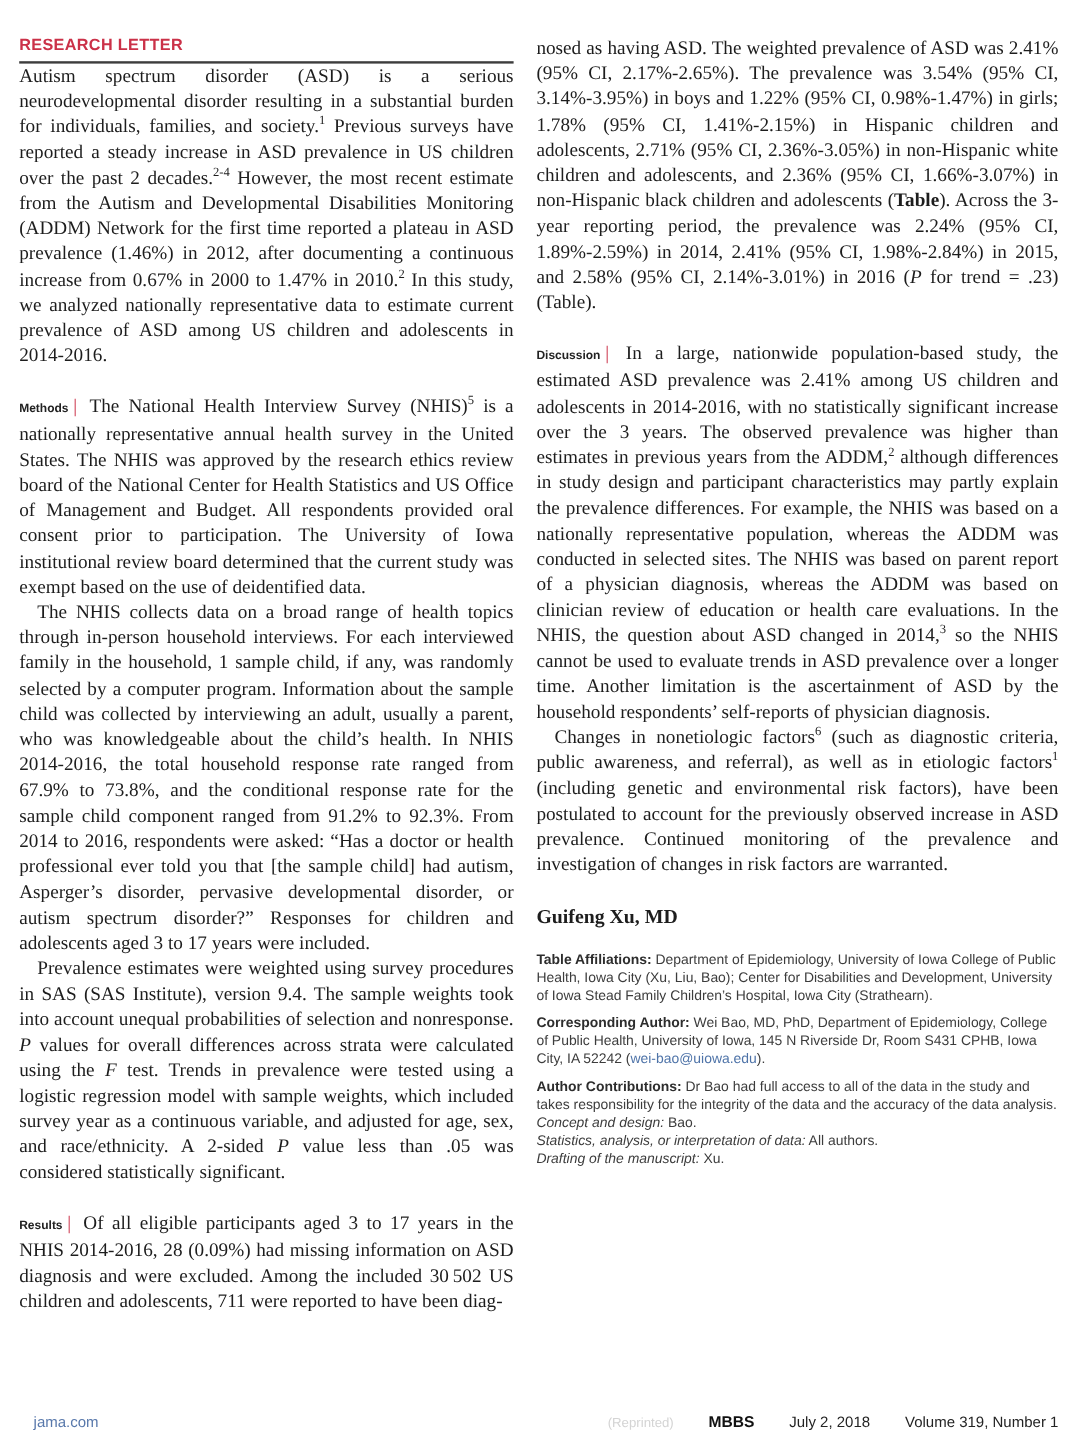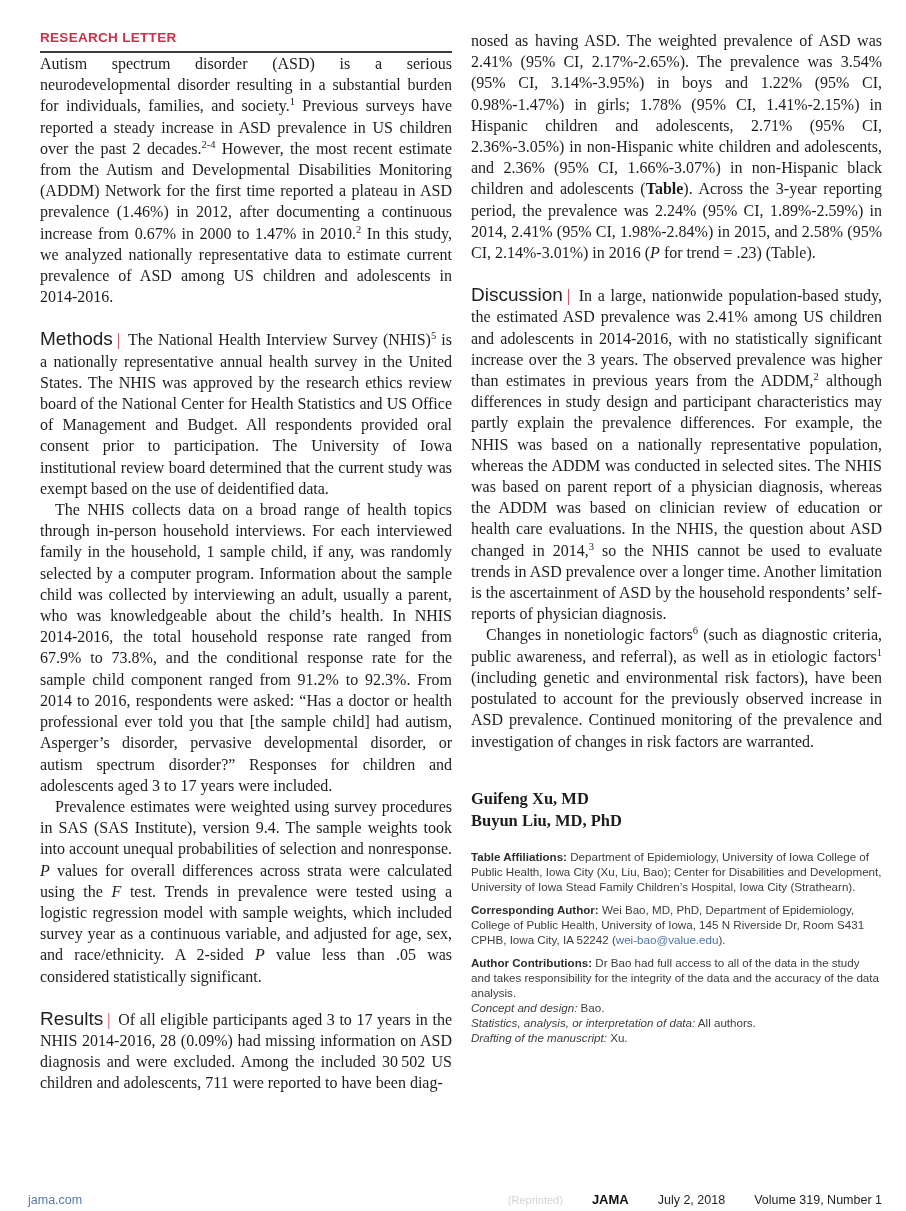--- a/index.html
+++ b/index.html
@@ -1,62 +1,62 @@
 <!DOCTYPE html>
 <html><head>
 <meta charset="utf-8">
 <style>
   html,body { margin:0; padding:0; background:#ffffff; }
   .page {
     position:relative; width:906px; height:1211px; background:#ffffff;
     overflow:hidden; box-sizing:border-box;
     font-family:"Liberation Serif", serif; color:#1d1d1d;
   }
-  .cols { display:flex; padding:30px 24px 0 40px; gap:19px; box-sizing:border-box; }
+  .cols { display:flex; padding:30px 24px 0 16px; gap:19px; box-sizing:border-box; }
   .col-left  { width:412px; flex:none; }
   .col-right { flex:1; min-width:0; }
 
   .kicker {
     font-family:"Liberation Sans", sans-serif; font-weight:700;
     font-size:13.5px; letter-spacing:.3px; color:#cb3148;
   }
   .kicker-rule { margin-top:6px; border-top:2px solid #3d3d3d; }
   .article-title {
     margin:15px 0 7px 0; font-family:"Liberation Sans", sans-serif;
     font-weight:700; font-size:20px; line-height:23px; color:#2a2a2a;
     letter-spacing:-0.1px;
   }
 
   .body-copy p { margin:0; font-size:16px; line-height:21.2px; text-align:justify; }
   .body-copy p.gap { margin-top:21px; }
   .body-copy p.indent { text-indent:15px; }
   sup { font-size:10.5px; line-height:0; }
 
   .body-copy .lead {
-    font-family:"Liberation Sans", sans-serif; font-weight:400;
-    font-size:19px; color:#222222;
+    font-family:"Liberation Sans", sans-serif; font-weight:700;
+    font-size:10px; color:#222222;
   }
   .body-copy .pipe { color:#cb3148; margin:0 3px 0 4px; font-weight:400; }
 
-  .authors { margin-top:36px; }
+  .authors { margin-top:21px; }
   .authors p {
     margin:0; font-weight:700; font-size:16.5px; line-height:22px; text-align:left;
   }
 
   .backmatter {
     margin-top:17px; font-family:"Liberation Sans", sans-serif;
     font-size:11.6px; line-height:15px; color:#3c3c3c; text-align:left;
   }
   .backmatter p { margin:0 0 8px 0; font-size:inherit; line-height:inherit; }
   .backmatter .lead { font-weight:700; color:#2d2d2d; }
   .backmatter i { color:#3c3c3c; }
   .email { color:#4e73a8; text-decoration:none; cursor:pointer; }
 
   .footer {
-    position:absolute; left:28px; right:24px; bottom:4px;
+    position:absolute; left:28px; right:24px; bottom:19px;
     display:flex; justify-content:space-between; align-items:baseline;
     font-family:"Liberation Sans", sans-serif;
   }
   .site { color:#5878ab; font-size:12.5px; cursor:pointer; }
   .footer-right { display:flex; gap:29px; align-items:baseline; }
   .reprinted { color:#d4d4d4; font-size:11px; }
   .journal { font-weight:700; font-size:13px; color:#111111; }
   .fdate, .fvol { font-size:12.5px; color:#232323; }
 </style>
 </head>
@@ -78,33 +78,32 @@
     </div>
 
     <div class="col-right">
       <div class="body-copy">
           <p>nosed as having ASD. The weighted prevalence of ASD was 2.41% (95% CI, 2.17%-2.65%). The prevalence was 3.54% (95% CI, 3.14%-3.95%) in boys and 1.22% (95% CI, 0.98%-1.47%) in girls; 1.78% (95% CI, 1.41%-2.15%) in Hispanic children and adolescents, 2.71% (95% CI, 2.36%-3.05%) in non-Hispanic white children and adolescents, and 2.36% (95% CI, 1.66%-3.07%) in non-Hispanic black children and adolescents (<b>Table</b>). Across the 3-year reporting period, the prevalence was 2.24% (95% CI, 1.89%-2.59%) in 2014, 2.41% (95% CI, 1.98%-2.84%) in 2015, and 2.58% (95% CI, 2.14%-3.01%) in 2016 (<i>P</i> for trend = .23) (Table).</p>
           <p class="gap"><span class="lead">Discussion</span><span class="pipe">|</span> In a large, nationwide population-based study, the estimated ASD prevalence was 2.41% among US children and adolescents in 2014-2016, with no statistically significant increase over the 3 years. The observed prevalence was higher than estimates in previous years from the ADDM,<sup>2</sup> although differences in study design and participant characteristics may partly explain the prevalence differences. For example, the NHIS was based on a nationally representative population, whereas the ADDM was conducted in selected sites. The NHIS was based on parent report of a physician diagnosis, whereas the ADDM was based on clinician review of education or health care evaluations. In the NHIS, the question about ASD changed in 2014,<sup>3</sup> so the NHIS cannot be used to evaluate trends in ASD prevalence over a longer time. Another limitation is the ascertainment of ASD by the household respondents’ self-reports of physician diagnosis.</p>
           <p class="indent">Changes in nonetiologic factors<sup>6</sup> (such as diagnostic criteria, public awareness, and referral), as well as in etiologic factors<sup>1</sup> (including genetic and environmental risk factors), have been postulated to account for the previously observed increase in ASD prevalence. Continued monitoring of the prevalence and investigation of changes in risk factors are warranted.</p>
         </div>
       <div class="authors">
           <p>Guifeng Xu, MD</p>
-          <p>Buyun Liu, MD, PhD</p>
         </div>
       <div class="backmatter">
           <p><span class="lead">Table Affiliations:</span> Department of Epidemiology, University of Iowa College of Public Health, Iowa City (Xu, Liu, Bao); Center for Disabilities and Development, University of Iowa Stead Family Children’s Hospital, Iowa City (Strathearn).</p>
-          <p><span class="lead">Corresponding Author:</span> Wei Bao, MD, PhD, Department of Epidemiology, College of Public Health, University of Iowa, 145 N Riverside Dr, Room S431 CPHB, Iowa City, IA 52242 (<a class="email">wei-bao@value.edu</a>).</p>
+          <p><span class="lead">Corresponding Author:</span> Wei Bao, MD, PhD, Department of Epidemiology, College of Public Health, University of Iowa, 145 N Riverside Dr, Room S431 CPHB, Iowa City, IA 52242 (<a class="email">wei-bao@uiowa.edu</a>).</p>
           <p><span class="lead">Author Contributions:</span> Dr Bao had full access to all of the data in the study and takes responsibility for the integrity of the data and the accuracy of the data analysis.<br><i>Concept and design:</i> Bao.<br><i>Statistics, analysis, or interpretation of data:</i> All authors.<br><i>Drafting of the manuscript:</i> Xu.</p>
         </div>
     </div>
 
   </div>
 
   <div class="footer">
     <span class="site">jama.com</span>
     <span class="footer-right">
       <span class="reprinted">(Reprinted)</span>
-      <span class="journal">JAMA</span>
+      <span class="journal">MBBS</span>
       <span class="fdate">July 2, 2018</span>
       <span class="fvol">Volume 319, Number 1</span>
     </span>
   </div>
 </div>
 
 </body></html>

